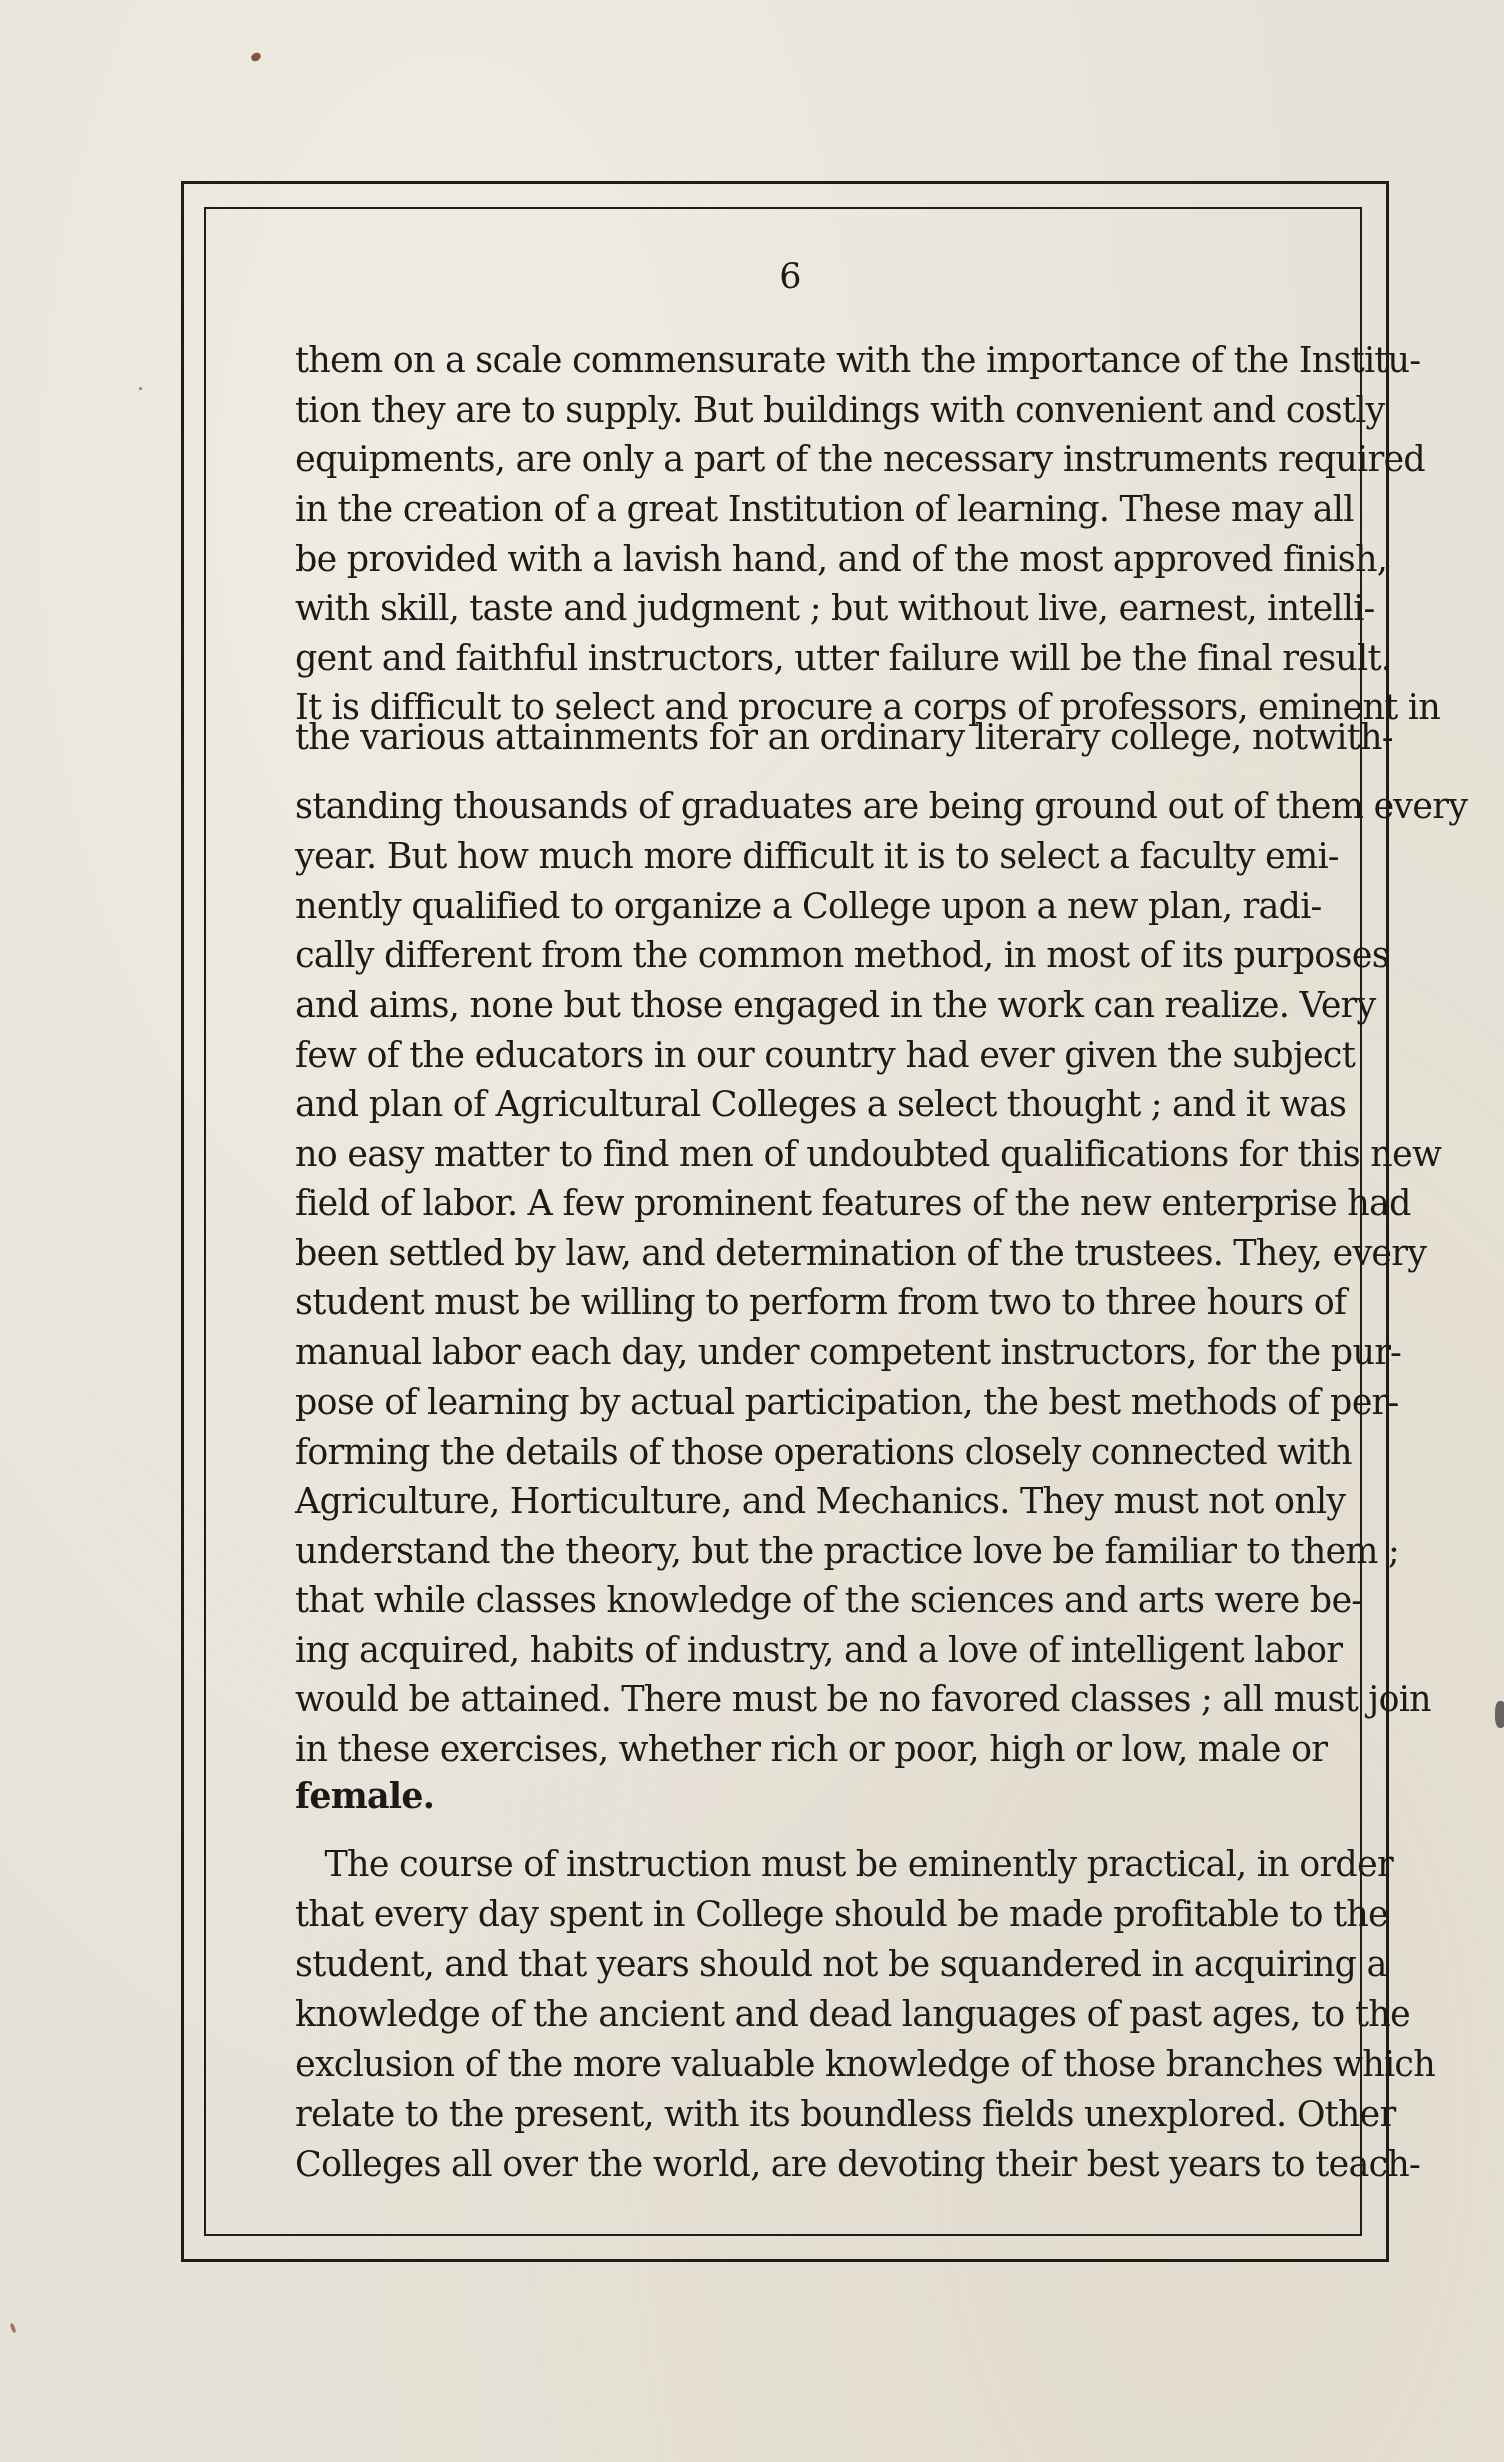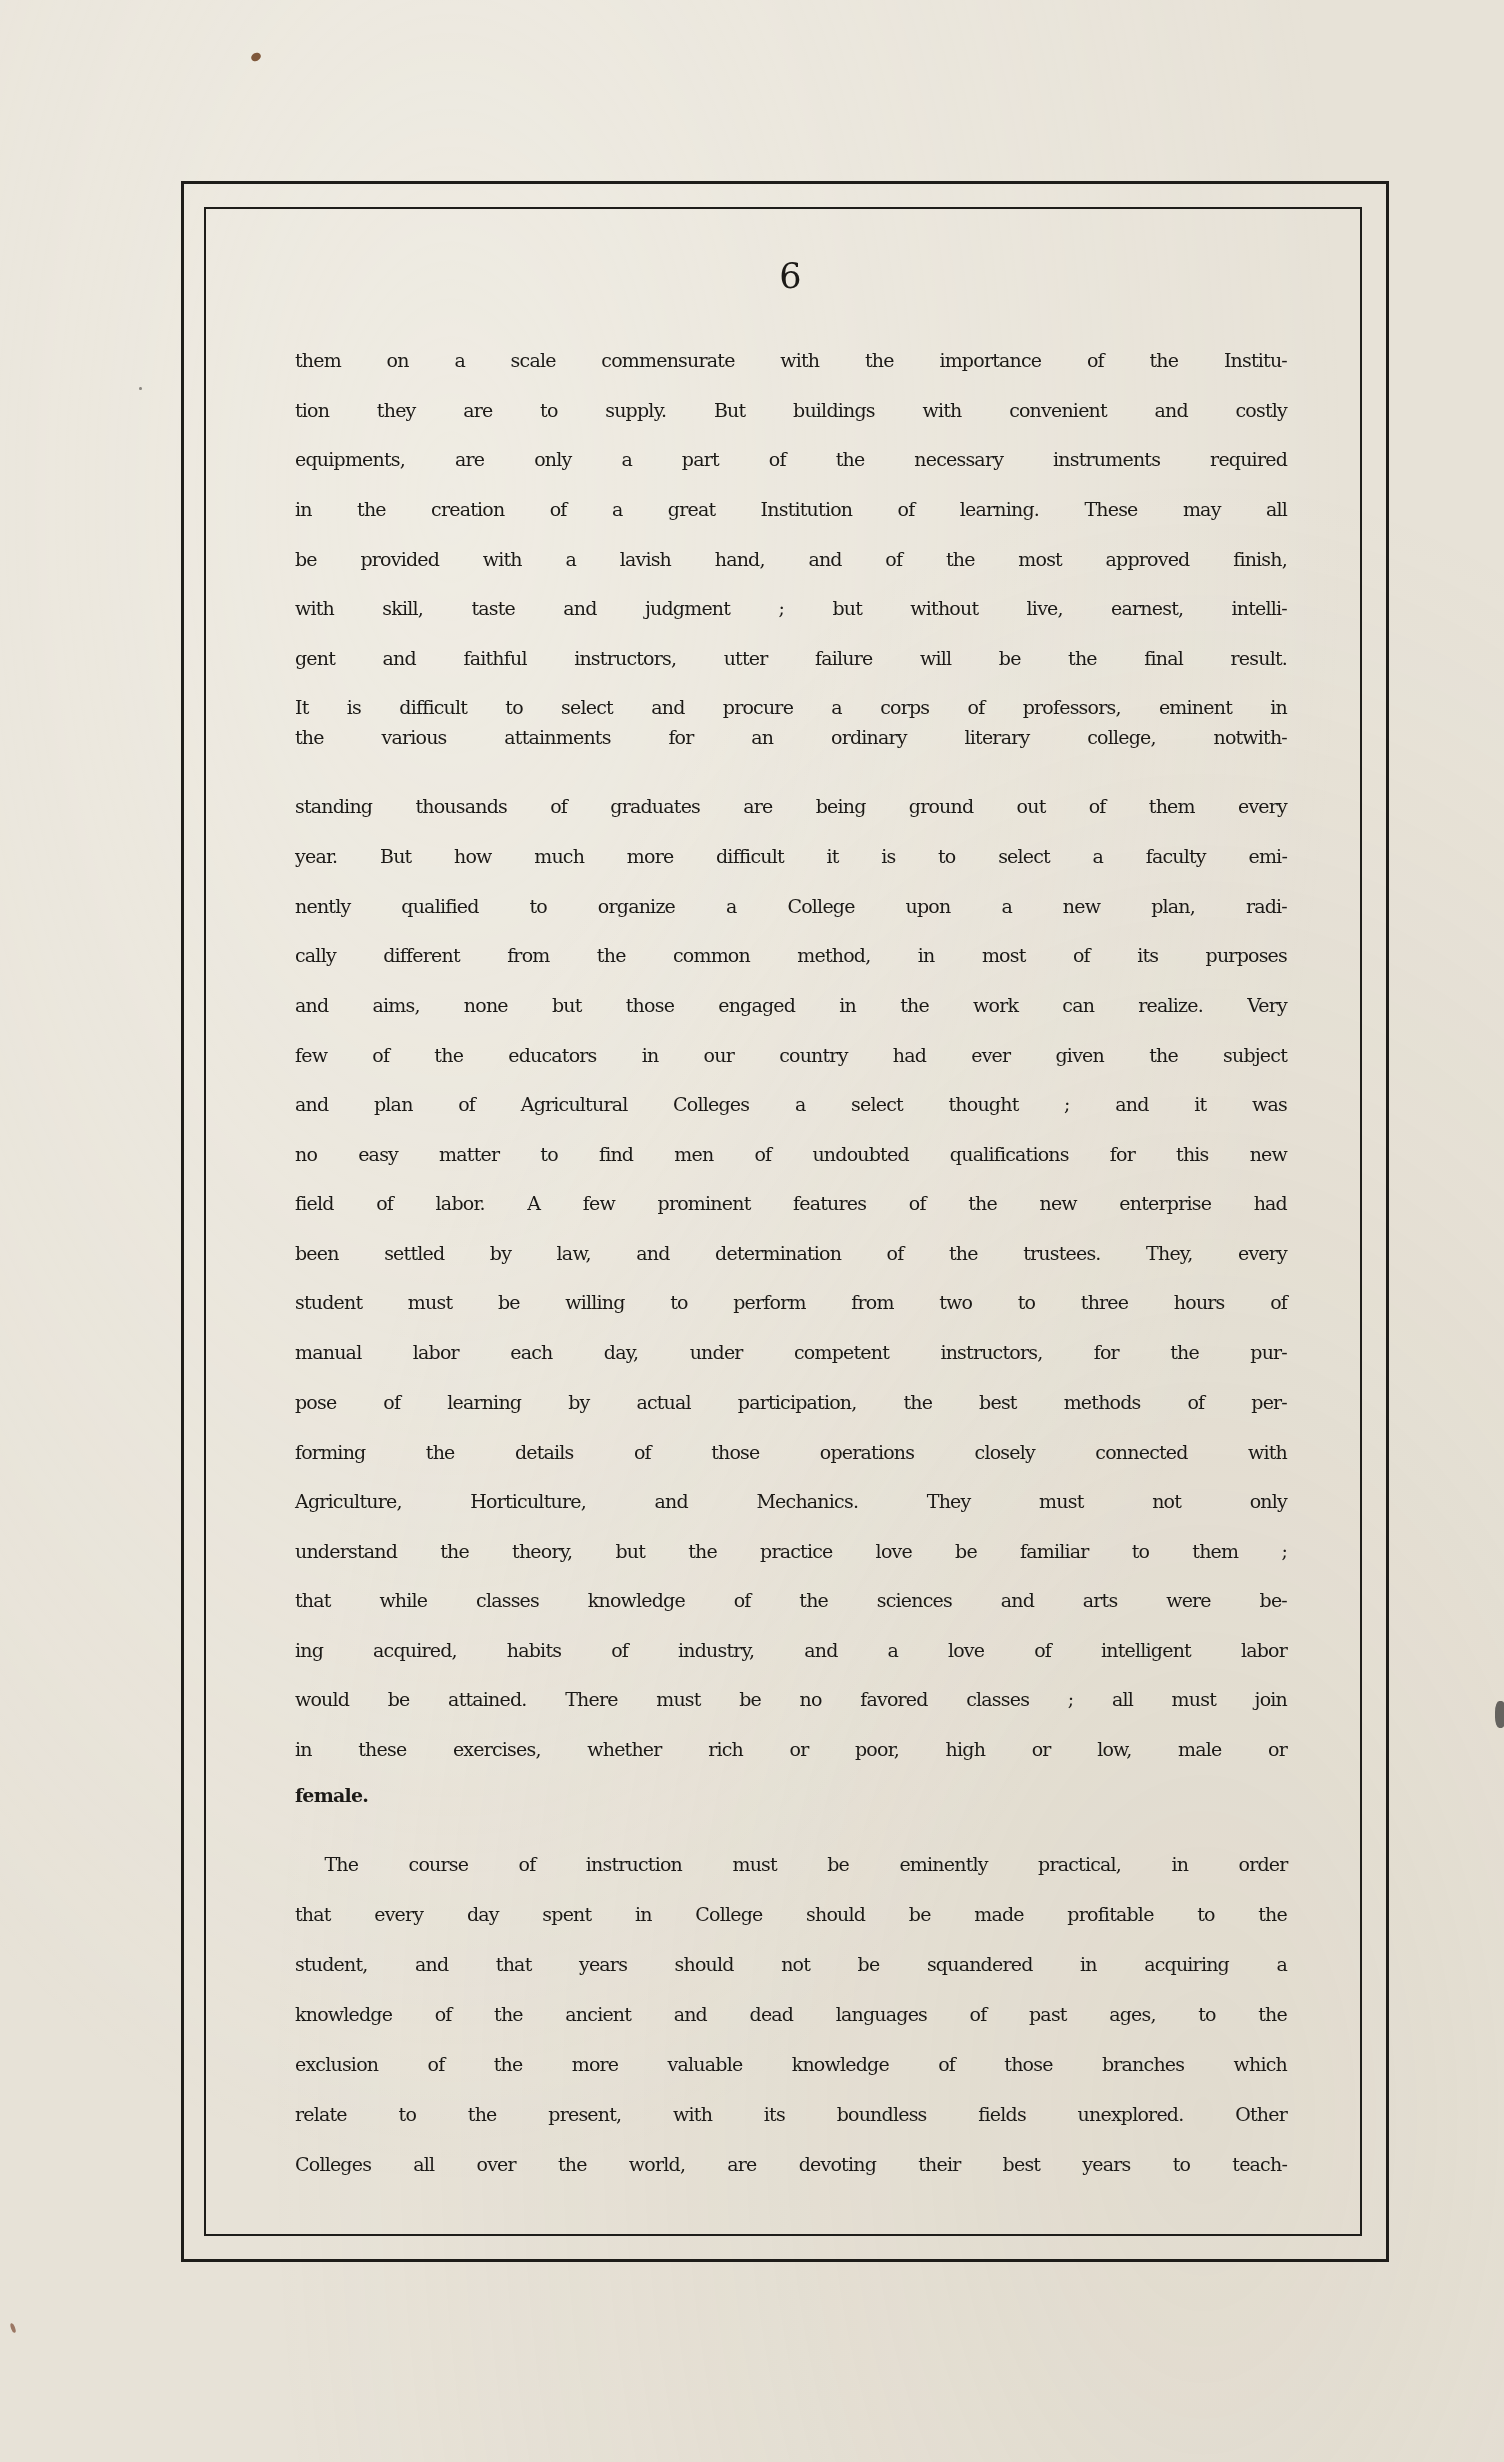--- a/index.html
+++ b/index.html
@@ -51,21 +51,21 @@
     position: absolute;
     left: 295px;
     width: 992px;
     top: 0;
   }
   .line {
     position: absolute;
     left: 0;
     width: 992px;
     height: 39px;
-    font-size: 19px;
+    font-size: 35px;
     line-height: 39px;
     white-space: nowrap;
     text-align: justify;
     text-align-last: justify;
     letter-spacing: -0.8px;
     word-spacing: 0px;
   }
   .line.last {
     text-align-last: left;
     font-weight: bold;

